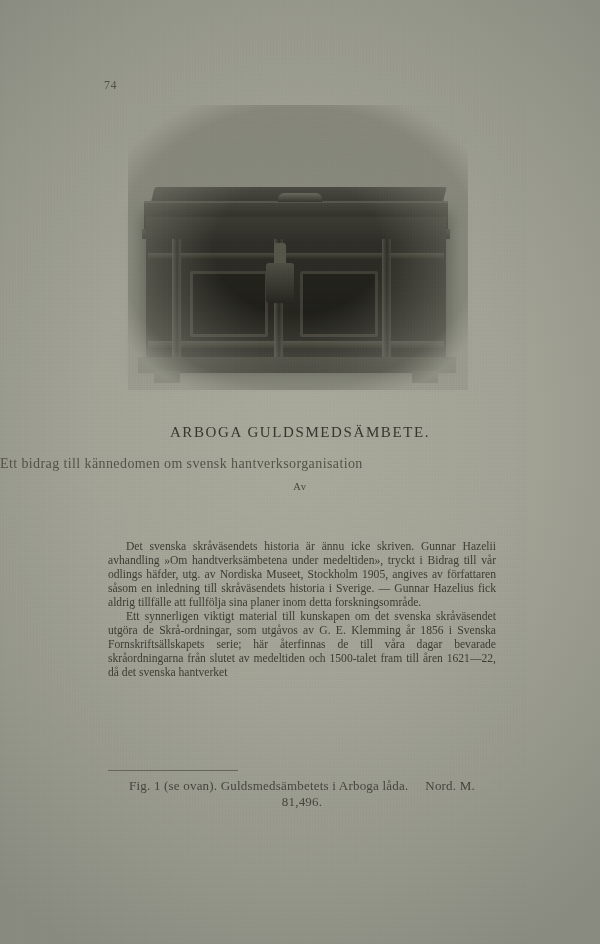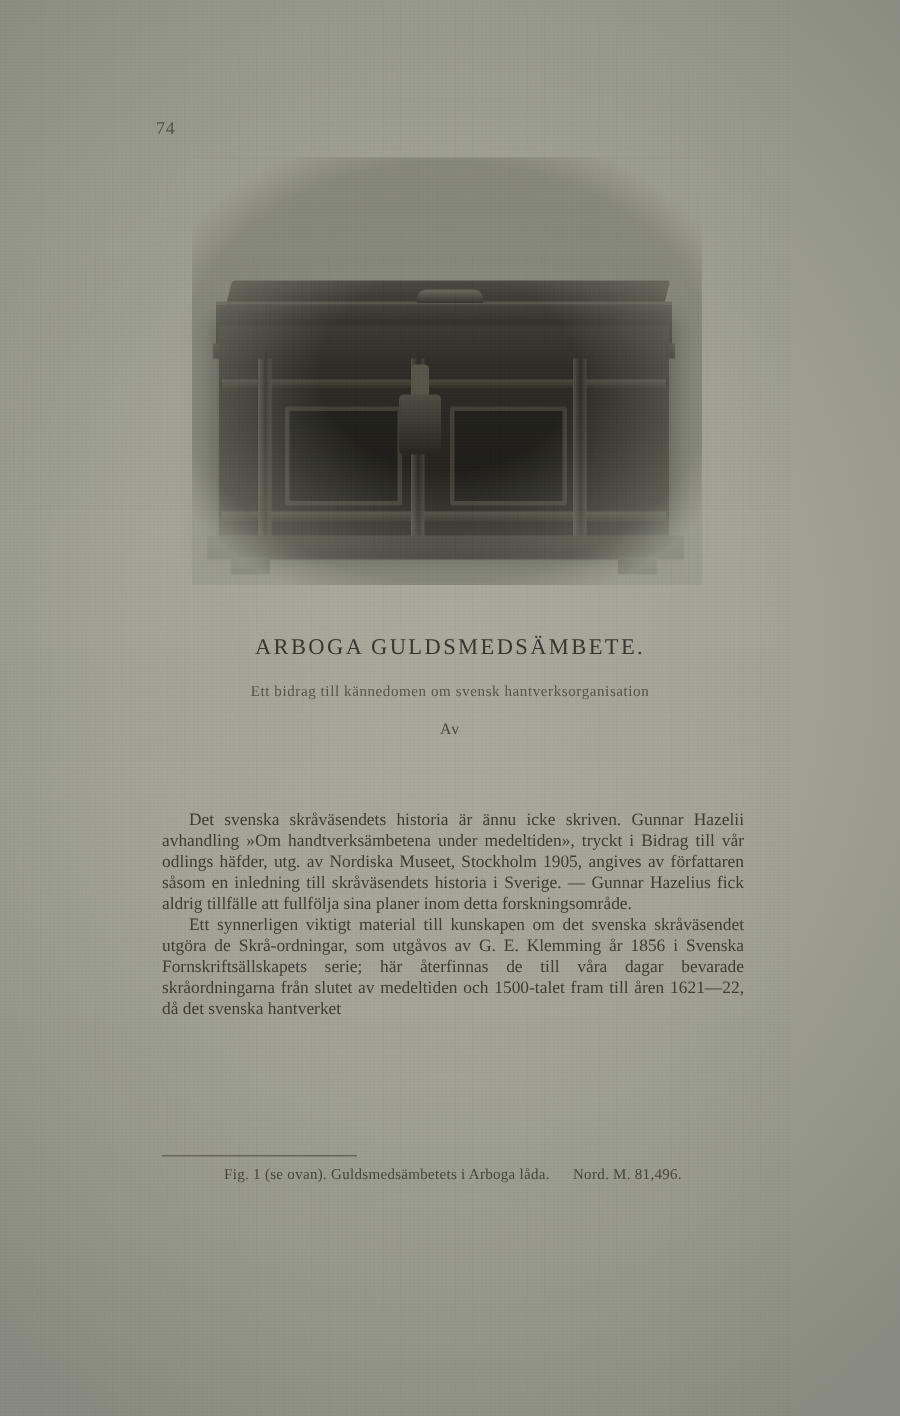--- a/index.html
+++ b/index.html
@@ -212,22 +212,21 @@
     text-align: center;
     font-size: 15px;
     letter-spacing: 1.6px;
     color: #36352f;
     font-family: Liberation Serif, serif;
   }
   .subtitle {
     position: absolute;
     left: 0; right: 0;
     top: 456px;
-    text-align: center;
-    font-size: 10px;
+    font-size: 14px;
     letter-spacing: .4px;
     color: #4c4b43;
     opacity: .92;
   }
   .byline {
     position: absolute;
     left: 0; right: 0;
     top: 481px;
     text-align: center;
     font-size: 10.5px;
@@ -271,21 +270,21 @@
     height: 1px;
     background: #5a594f;
     opacity: .8;
   }
   .caption {
     position: absolute;
     left: 108px;
     top: 778px;
     width: 388px;
     text-align: center;
-    font-size: 10px;
+    font-size: 13px;
     letter-spacing: .2px;
     color: #45443d;
   }
   .caption .sp { display: inline-block; width: 10px; }
 </style>
 </head>
 <body>
 
 <div id="page">
   <div id="scan"></div>

